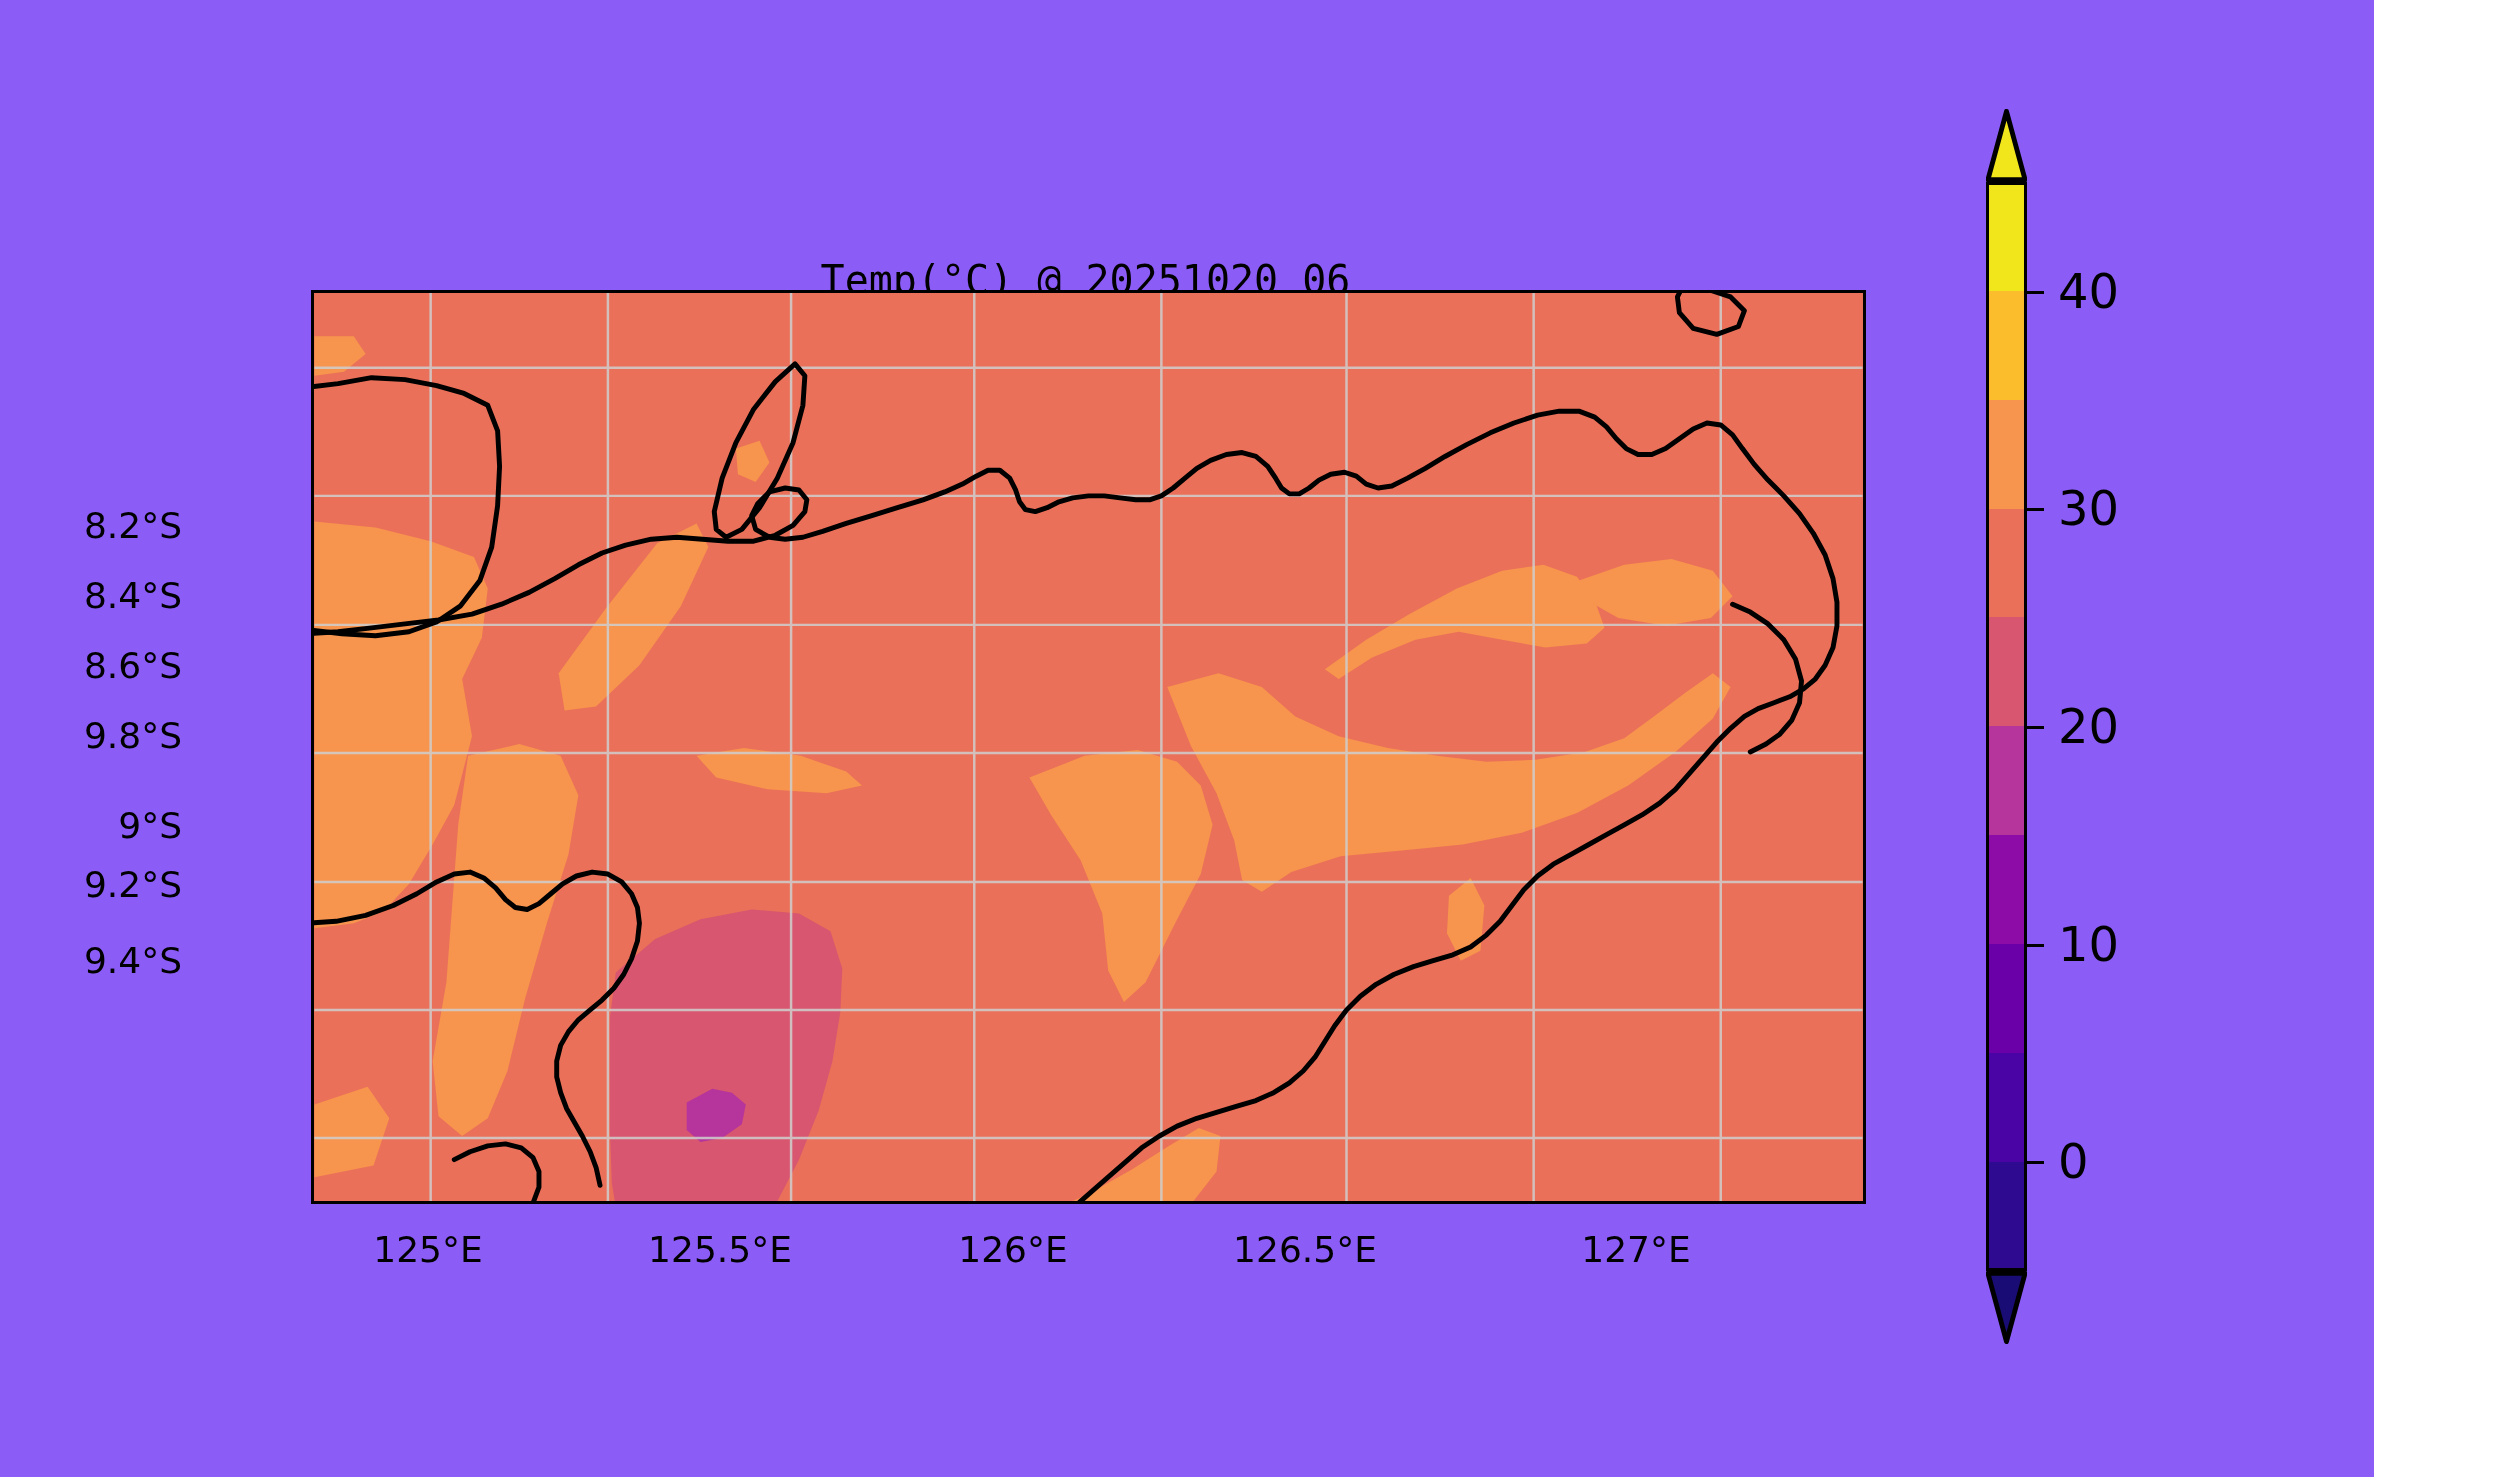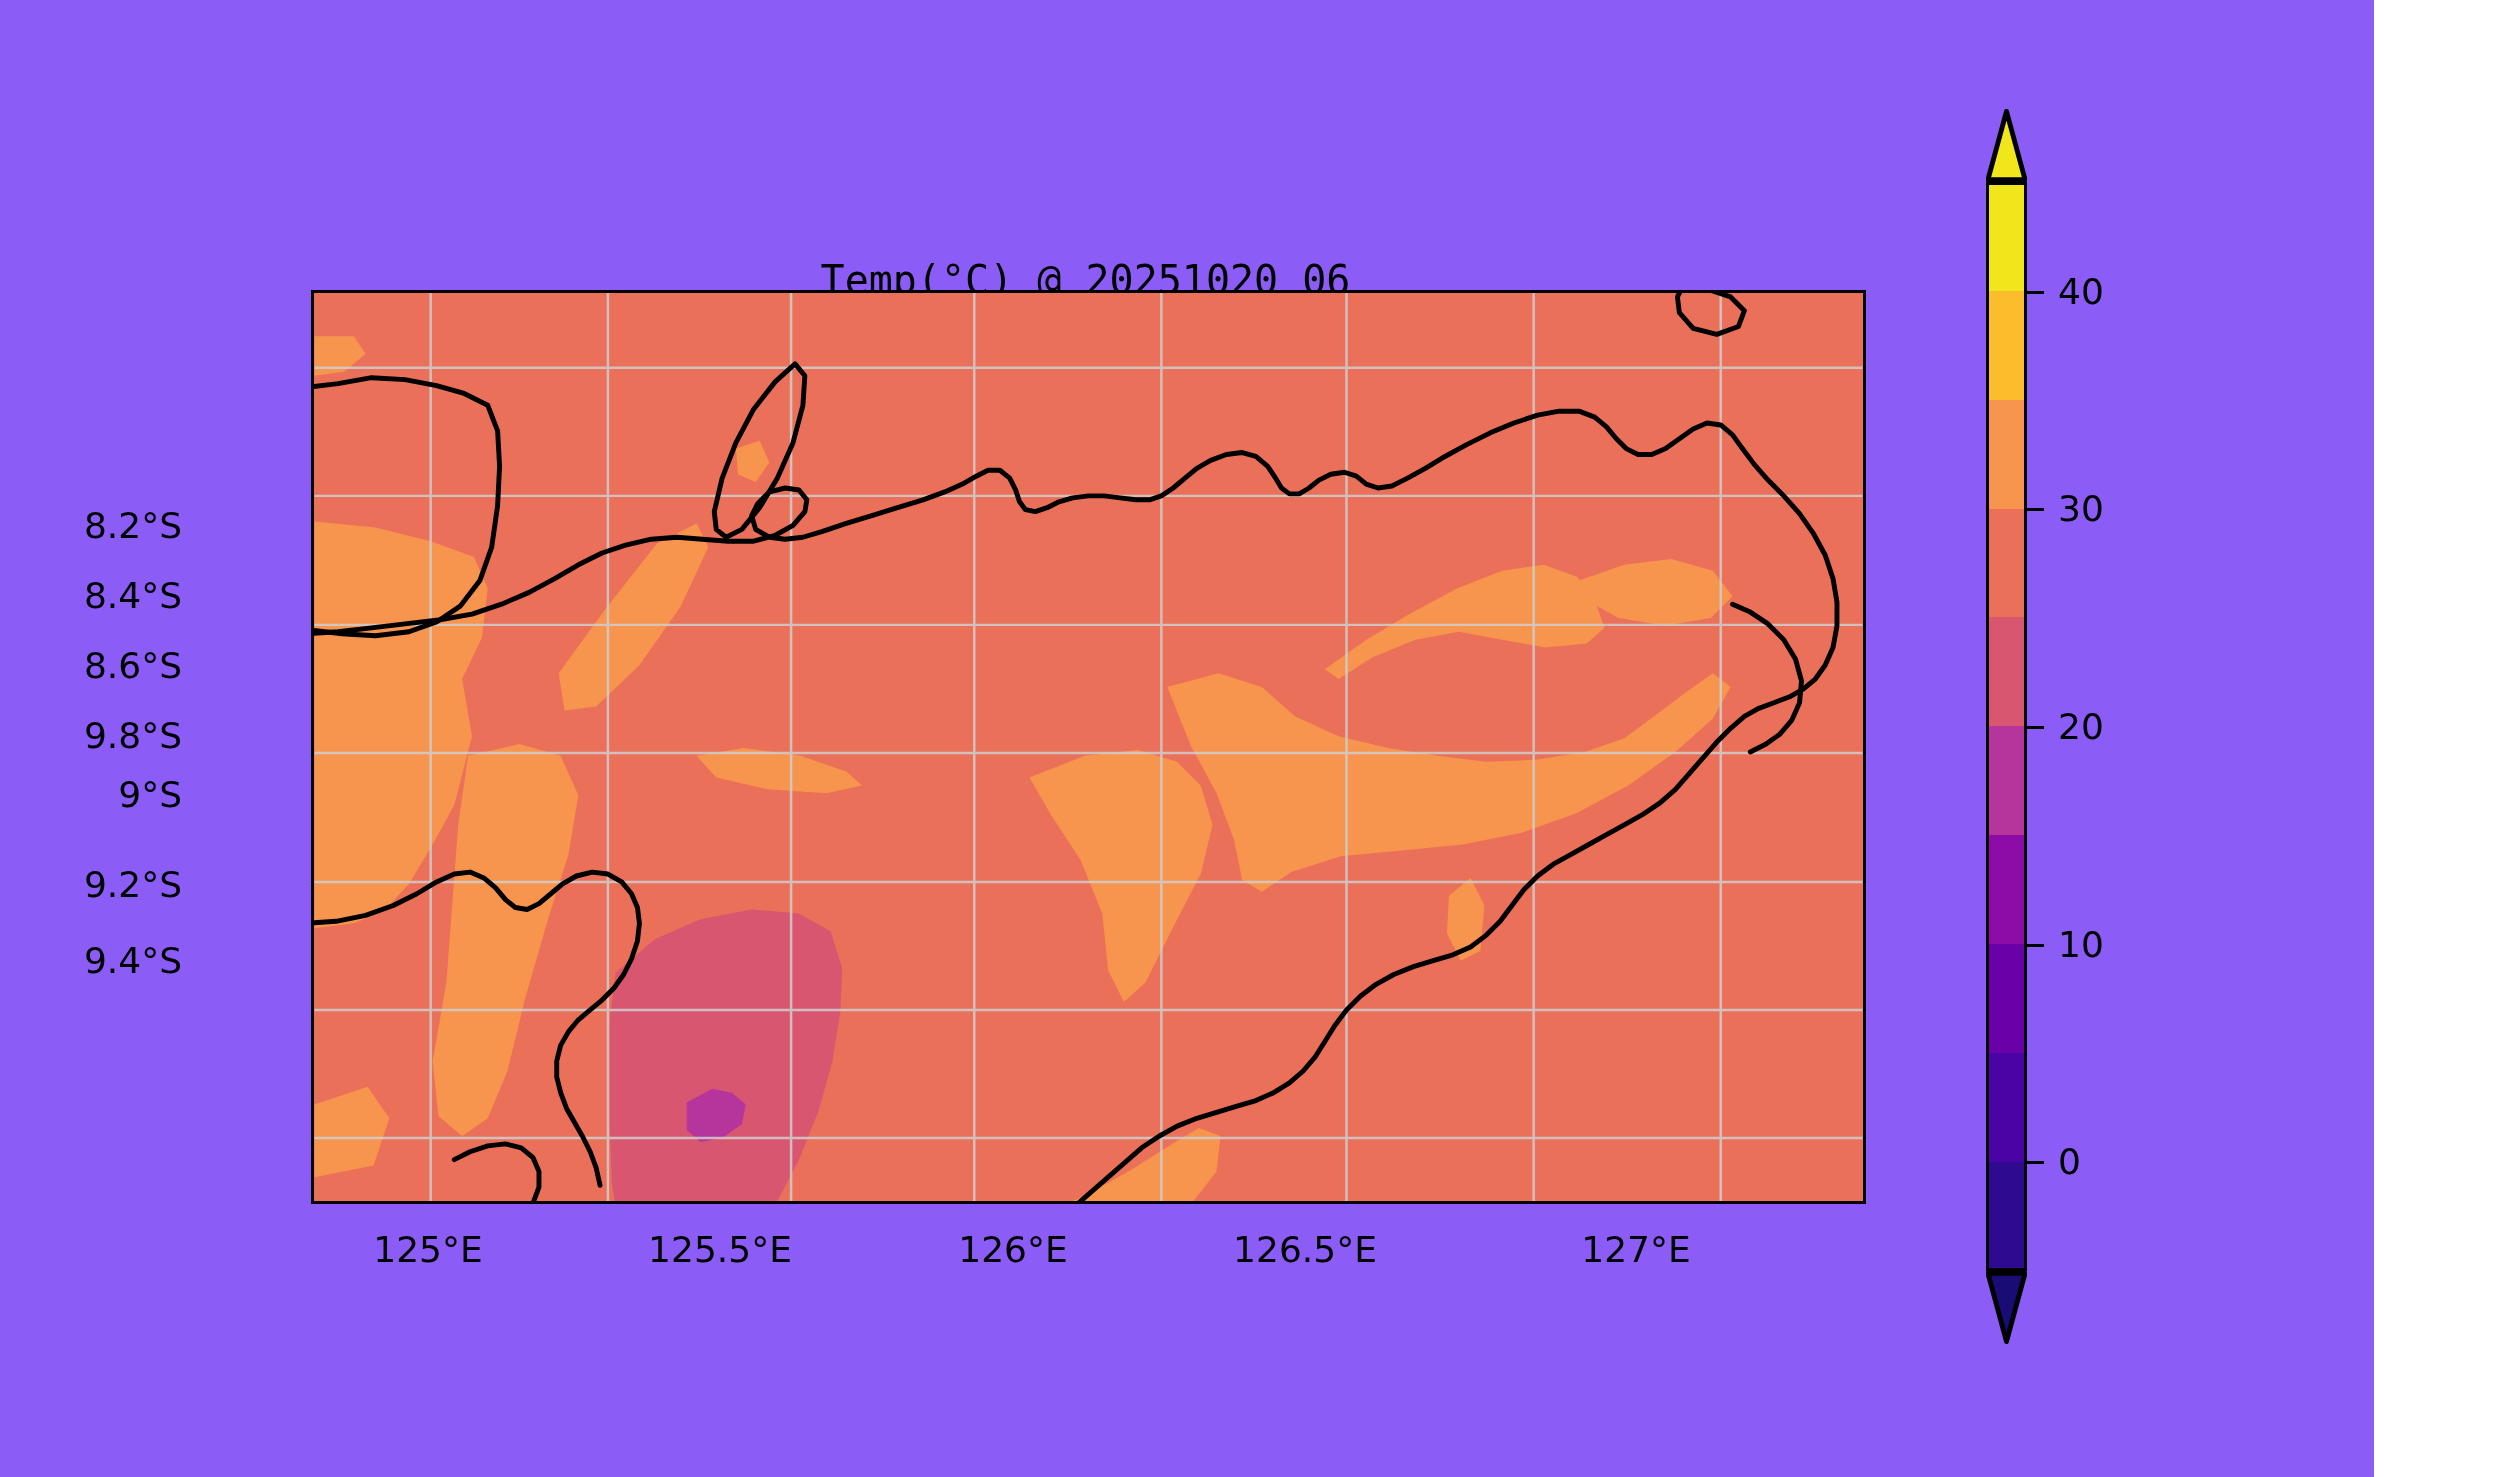--- a/index.html
+++ b/index.html
@@ -125,21 +125,21 @@
     position: absolute;
     left: 2027px;
     width: 16.7px;
     height: 0;
     border-top: 3.9px solid #000000;
   }
   .cbar-tick-label {
     position: absolute;
     left: 2058px;
     font-family: "DejaVu Sans", sans-serif;
-    font-size: 36px;
+    font-size: 48px;
     color: #000000;
     white-space: nowrap;
     transform: translateY(-50%);
   }
 </style>
 </head>
 <body>
 
 <div id="figure">
 
@@ -334,21 +334,21 @@
                    L1488,448 L1474,458 L1458,466"></path>
         </g>
       </svg>
     </div>
   </div>
 
   <div class="ytick-label" style="top:525px; right:2192px;">8.2°S</div>
   <div class="ytick-label" style="top:595px; right:2192px;">8.4°S</div>
   <div class="ytick-label" style="top:665px; right:2192px;">8.6°S</div>
   <div class="ytick-label" style="top:735px; right:2192px;">9.8°S</div>
-  <div class="ytick-label" style="top:794px; right:2192px;margin-left:32px;">9°S</div>
+  <div class="ytick-label" style="top:825px; right:2192px;margin-left:32px;">9°S</div>
   <div class="ytick-label" style="top:884px; right:2192px;">9.2°S</div>
   <div class="ytick-label" style="top:960px; right:2192px;">9.4°S</div>
 
   <div class="xtick-label" style="left:428px; top:1229px;">125°E</div>
   <div class="xtick-label" style="left:720px; top:1229px;">125.5°E</div>
   <div class="xtick-label" style="left:1013px; top:1229px;">126°E</div>
   <div class="xtick-label" style="left:1305px; top:1229px;">126.5°E</div>
   <div class="xtick-label" style="left:1598px; top:1229px;margin-left:38px;">127°E</div>
 
   <svg id="cbar-arrow-top" viewBox="0 0 42 74">

